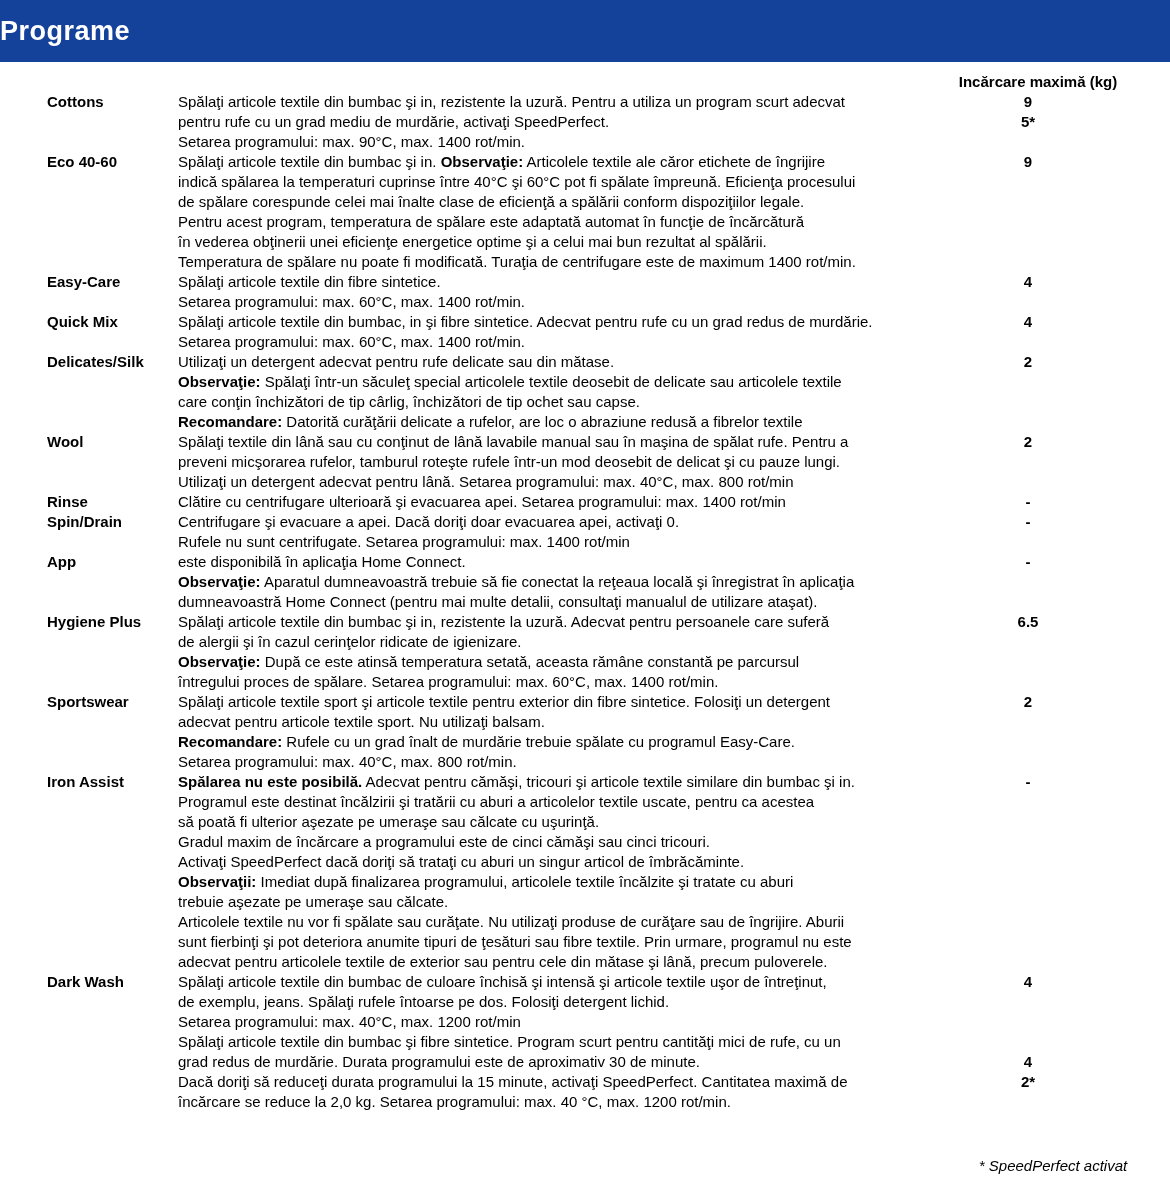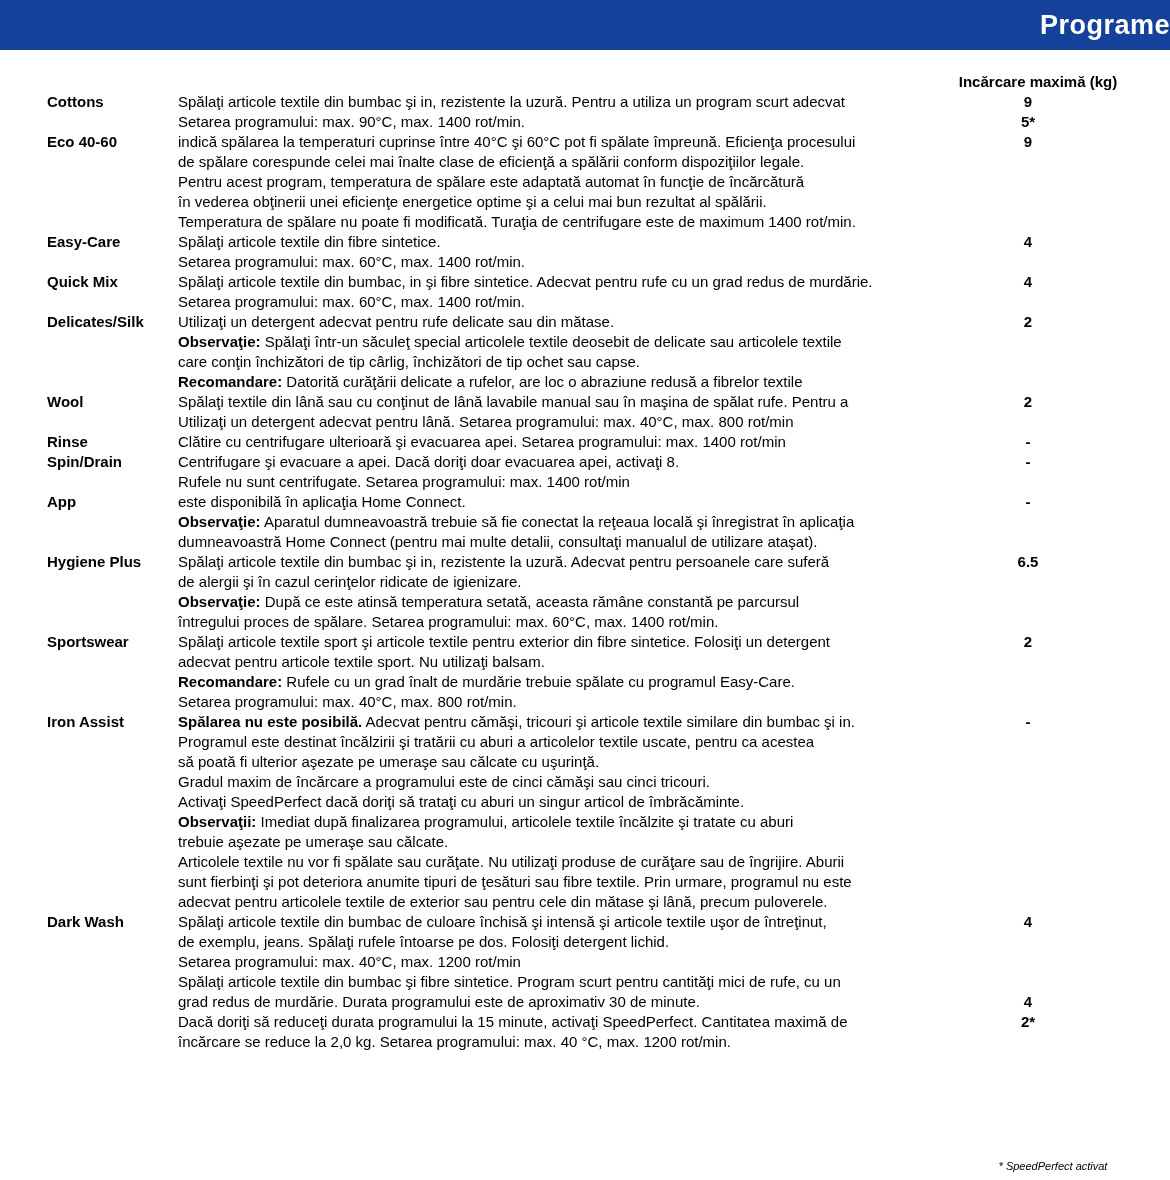--- a/index.html
+++ b/index.html
@@ -6,23 +6,23 @@
   * { margin: 0; padding: 0; box-sizing: border-box; }
   html, body {
     width: 1170px; height: 1180px;
     background: #ffffff;
     font-family: "Liberation Sans", sans-serif;
     color: var(--ink);
     overflow: hidden;
   }
   .banner {
     position: absolute; left: 0; top: 0;
-    width: 1170px; height: 50px;
+    width: 1170px; height: 62px;
     background: var(--banner);
-    display: flex; align-items: center; justify-content: flex-end;
+    display: flex; align-items: center; justify-content: flex-start;
   }
   .banner .title {
     color: #ffffff; font-weight: bold; font-size: 27px; letter-spacing: 0.5px;
   }
   .content {
     position: absolute; left: 0; top: 72px;
     width: 1170px; padding-left: 35px;
   }
   .line { height: 20px; line-height: 20px; font-size: 15px; white-space: nowrap; }
   .header-line { position: relative; height: 20px; }
@@ -34,21 +34,21 @@
   .name-col { position: absolute; left: 12px; top: 0; width: 143px; }
   .name-line { font-weight: bold; }
   .desc-col { margin-left: 143px; }
   .b { font-weight: bold; }
   .load-value {
     position: absolute; left: 888px; width: 210px;
     text-align: center; font-weight: bold; font-size: 15px; line-height: 20px;
   }
   .footnote {
     position: absolute; left: 948px; top: 1157px; width: 210px;
-    text-align: center; font-style: italic; font-size: 11px; line-height: 18px;
+    text-align: center; font-style: italic; font-size: 15px; line-height: 18px;
     white-space: nowrap;
   }
 </style>
 </head>
 <body>
 
 <div class="banner">
   <span class="title">Programe</span>
 </div>
 
@@ -58,29 +58,31 @@
   </div>
   <div id="rows">
       <div class="row">
         <div class="name-col">
           <div class="line name-line">Cottons</div>
         </div>
         <div class="load-value" style="top: 0px;">9</div>
         <div class="load-value" style="top: 20px;">5*</div>
         <div class="desc-col">
           <div class="line desc-line"><span>Spălaţi articole textile din bumbac şi in, rezistente la uzură. Pentru a utiliza un program scurt adecvat</span></div>
+          <div class="line desc-line"><span>pentru rufe cu un grad mediu de murdărie, activaţi SpeedPerfect.</span></div>
           <div class="line desc-line"><span>Setarea programului: max. 90°C, max. 1400 rot/min.</span></div>
         </div>
       </div>
       <div class="row">
         <div class="name-col">
           <div class="line name-line">Eco 40-60</div>
         </div>
         <div class="load-value" style="top: 0px;">9</div>
         <div class="desc-col">
+          <div class="line desc-line"><span>Spălaţi articole textile din bumbac şi in. </span><span class="b">Observaţie:</span><span> Articolele textile ale căror etichete de îngrijire</span></div>
           <div class="line desc-line"><span>indică spălarea la temperaturi cuprinse între 40°C şi 60°C pot fi spălate împreună. Eficienţa procesului</span></div>
           <div class="line desc-line"><span>de spălare corespunde celei mai înalte clase de eficienţă a spălării conform dispoziţiilor legale.</span></div>
           <div class="line desc-line"><span>Pentru acest program, temperatura de spălare este adaptată automat în funcţie de încărcătură</span></div>
           <div class="line desc-line"><span>în vederea obţinerii unei eficienţe energetice optime şi a celui mai bun rezultat al spălării.</span></div>
           <div class="line desc-line"><span>Temperatura de spălare nu poate fi modificată. Turaţia de centrifugare este de maximum 1400 rot/min.</span></div>
         </div>
       </div>
       <div class="row">
         <div class="name-col">
           <div class="line name-line">Easy-Care</div>
@@ -113,39 +115,40 @@
           <div class="line desc-line"><span class="b">Recomandare:</span><span> Datorită curăţării delicate a rufelor, are loc o abraziune redusă a fibrelor textile</span></div>
         </div>
       </div>
       <div class="row">
         <div class="name-col">
           <div class="line name-line">Wool</div>
         </div>
         <div class="load-value" style="top: 0px;">2</div>
         <div class="desc-col">
           <div class="line desc-line"><span>Spălaţi textile din lână sau cu conţinut de lână lavabile manual sau în maşina de spălat rufe. Pentru a</span></div>
+          <div class="line desc-line"><span>preveni micşorarea rufelor, tamburul roteşte rufele într-un mod deosebit de delicat şi cu pauze lungi.</span></div>
           <div class="line desc-line"><span>Utilizaţi un detergent adecvat pentru lână. Setarea programului: max. 40°C, max. 800 rot/min</span></div>
         </div>
       </div>
       <div class="row">
         <div class="name-col">
           <div class="line name-line">Rinse</div>
         </div>
         <div class="load-value" style="top: 0px;">-</div>
         <div class="desc-col">
           <div class="line desc-line"><span>Clătire cu centrifugare ulterioară şi evacuarea apei. Setarea programului: max. 1400 rot/min</span></div>
         </div>
       </div>
       <div class="row">
         <div class="name-col">
           <div class="line name-line">Spin/Drain</div>
         </div>
         <div class="load-value" style="top: 0px;">-</div>
         <div class="desc-col">
-          <div class="line desc-line"><span>Centrifugare şi evacuare a apei. Dacă doriţi doar evacuarea apei, activaţi 8.</span></div>
+          <div class="line desc-line"><span>Centrifugare şi evacuare a apei. Dacă doriţi doar evacuarea apei, activaţi 0.</span></div>
           <div class="line desc-line"><span>Rufele nu sunt centrifugate. Setarea programului: max. 1400 rot/min</span></div>
         </div>
       </div>
       <div class="row">
         <div class="name-col">
           <div class="line name-line">App</div>
         </div>
         <div class="load-value" style="top: 0px;">-</div>
         <div class="desc-col">
           <div class="line desc-line"><span>este disponibilă în aplicaţia Home Connect.</span></div>

